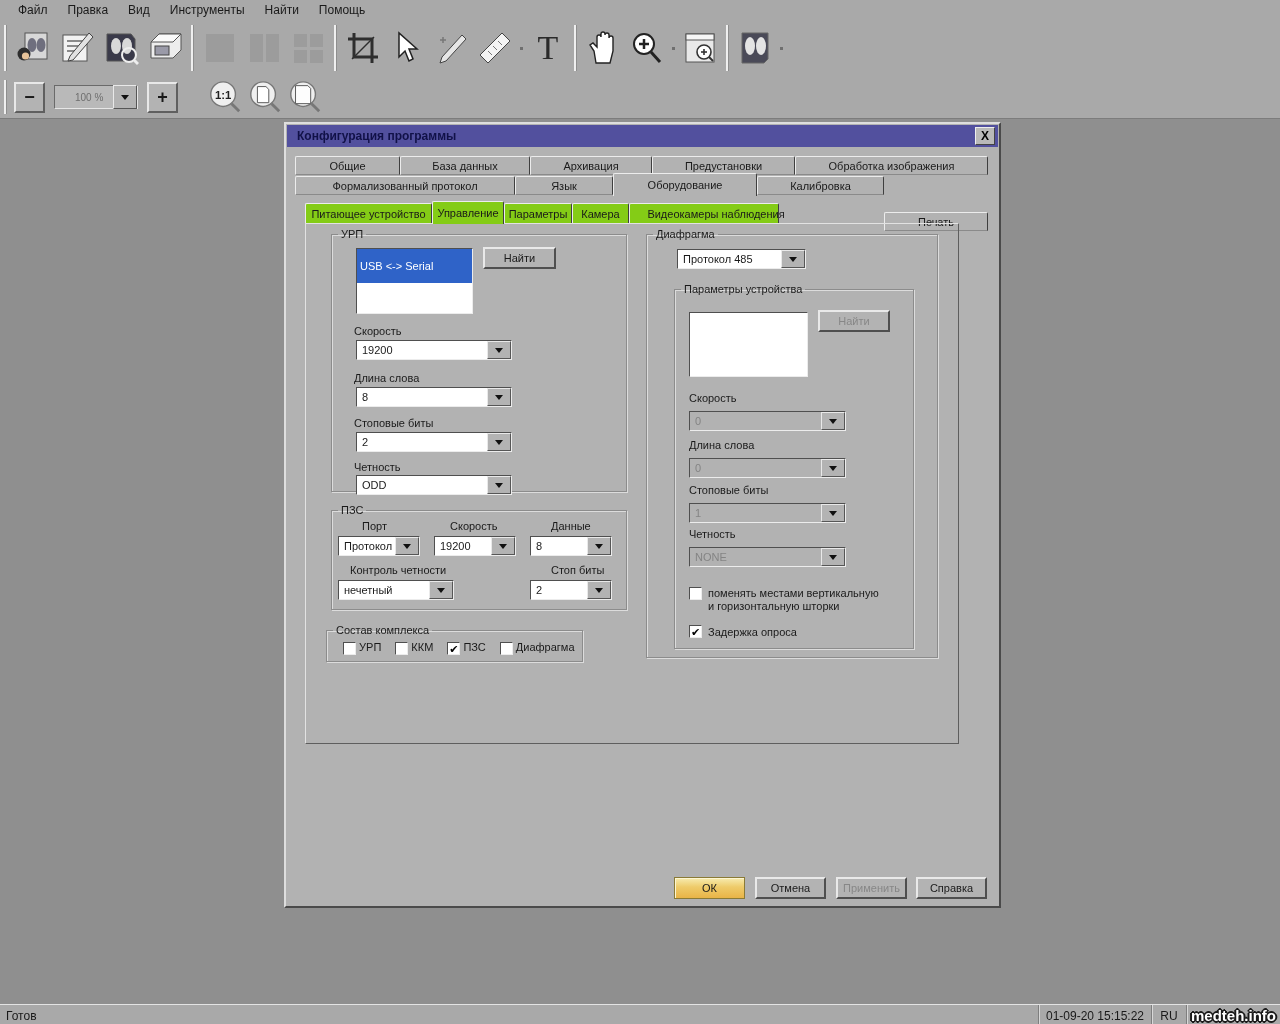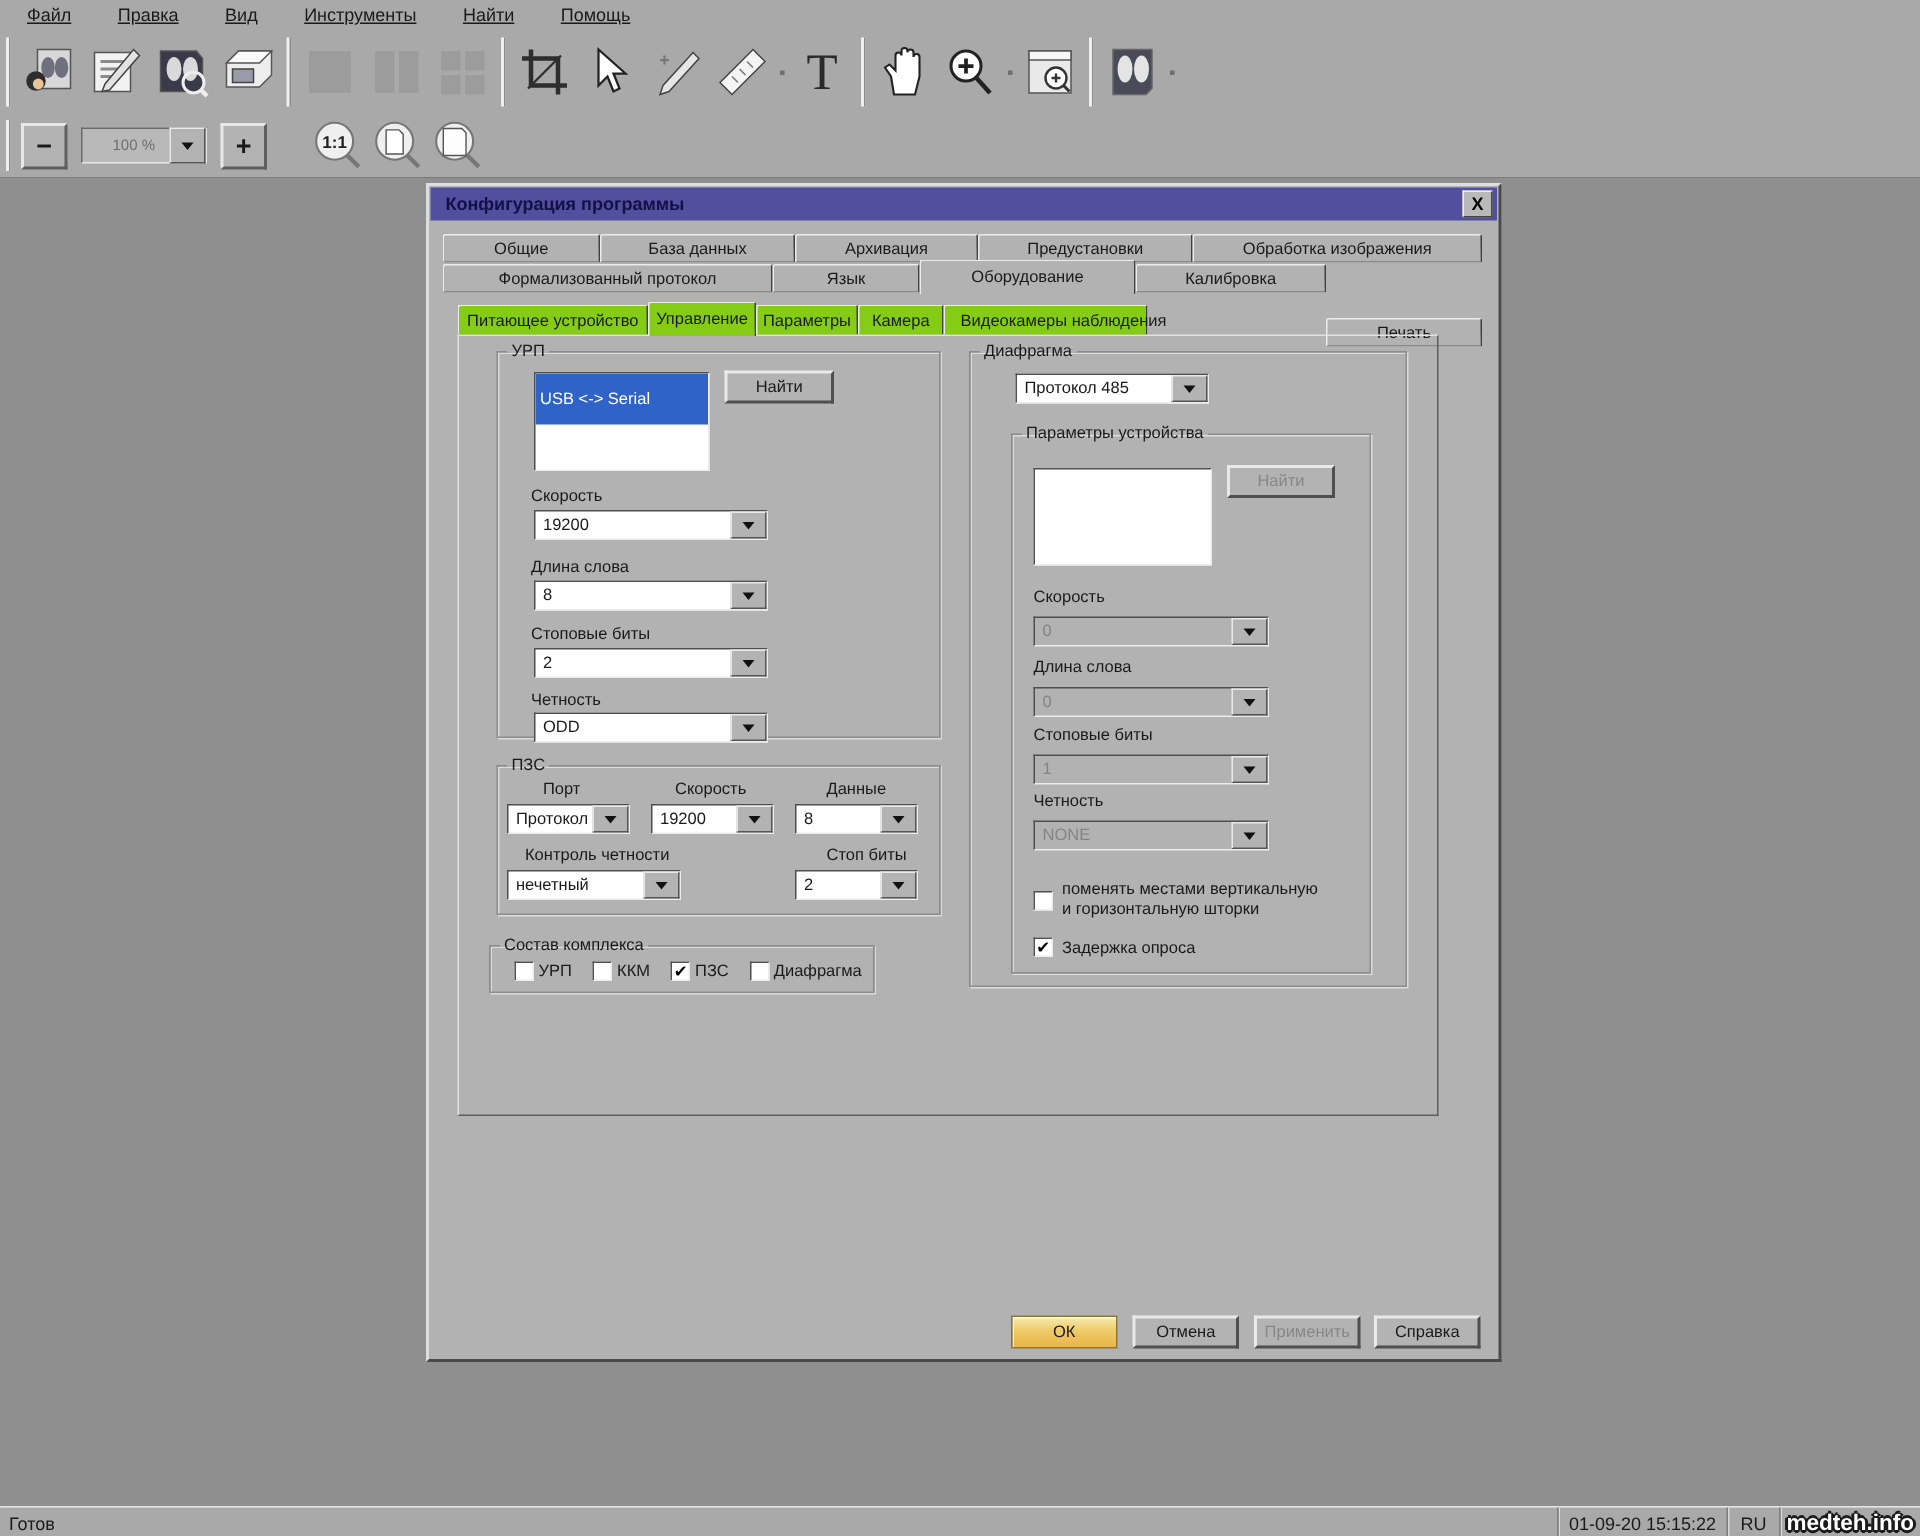--- a/index.html
+++ b/index.html
@@ -1,19 +1,19 @@
 <!DOCTYPE html>
 <html><head>
 <meta charset="utf-8">
 <style>
   html,body{margin:0;padding:0;width:1280px;height:1024px;overflow:hidden;
     font-family:"Liberation Sans","DejaVu Sans",sans-serif;font-size:11px;color:#1a1a1a;
     background:#8f8f8f;-webkit-font-smoothing:none;}
   
-  .menubar{height:20px;background:#a9a9a9;display:flex;align-items:center;padding-left:8px;gap:11px;text-decoration:underline;}
+  .menubar{height:20px;background:#a9a9a9;display:flex;align-items:center;padding-left:8px;gap:0;}
   .menu-item{padding:3px 10px;font-size:12px;cursor:default;}
   .toolbar{height:56px;background:#a9a9a9;display:flex;align-items:center;}
   .toolbar2{height:42px;background:#a9a9a9;display:flex;align-items:center;border-bottom:1px solid #7c7c7c;}
   .tsep{width:2px;height:46px;background:#efefef;border-right:1px solid #8e8e8e;margin:0 4px;}
   .tsep2{width:2px;height:34px;background:#efefef;border-right:1px solid #8e8e8e;margin:0 4px;}
   .tbtn{width:42px;height:44px;display:flex;align-items:center;justify-content:center;margin:0 1px;}
   .tbtn svg{display:block;}
   .ddot{width:3px;height:3px;background:#6f6f6f;margin:0 3px;align-self:center;}
   .sqbtn{width:27px;height:27px;background:#b3b3b3;border-top:2px solid #e8e8e8;border-left:2px solid #e8e8e8;
     border-right:2px solid #5f5f5f;border-bottom:2px solid #5f5f5f;display:flex;align-items:center;justify-content:center;
@@ -273,21 +273,21 @@
       <div class="tab active" style="width:144px;">Оборудование</div>
       <div class="tab" style="width:127px;">Калибровка</div>
       <div class="tab" style="width:104px;margin-top:36px;">Печать</div>
     </div>
 
     <div class="subtabrow">
       <div class="subtab" style="width:127px;">Питающее устройство</div>
       <div class="subtab active" style="width:72px;">Управление</div>
       <div class="subtab" style="width:68px;">Параметры</div>
       <div class="subtab" style="width:57px;">Камера</div>
-      <div class="subtab" style="width:136px;padding-left:24px;">Видеокамеры наблюдения</div>
+      <div class="subtab" style="width:150px;padding-left:24px;">Видеокамеры наблюдения</div>
     </div>
 
     <div class="panel">
 
       <fieldset style="left:25px;top:4px;width:294px;height:262px;">
         <legend>УРП</legend>
         <div class="listbox" style="left:24px;top:8px;width:115px;height:64px;">
           <div class="sel">USB &lt;-&gt; Serial</div>
         </div>
         <div class="btn" style="left:151px;top:7px;width:73px;">Найти</div>
@@ -415,21 +415,21 @@
           </div>
 
           <div class="lbl" style="left:14px;top:233px;">Четность</div>
           <div class="combo disabled" style="left:14px;top:252px;width:157px;">
             <span class="field">NONE</span>
             <span class="dd-btn">
                 <span class="dd-arrow"></span>
               </span>
           </div>
 
-          <div class="cbrow" style="left:14px;top:292px;align-items:center;">
+          <div class="cbrow" style="left:14px;top:292px;align-items:flex-start;">
             <span class="cb"></span>
             <span style="line-height:13px;">
               <span>поменять местами вертикальную</span><br>
               <span>и горизонтальную шторки</span>
             </span>
           </div>
 
           <div class="cbrow" style="left:14px;top:330px;">
             <span class="cb">✔</span>
             <span>Задержка опроса</span>

